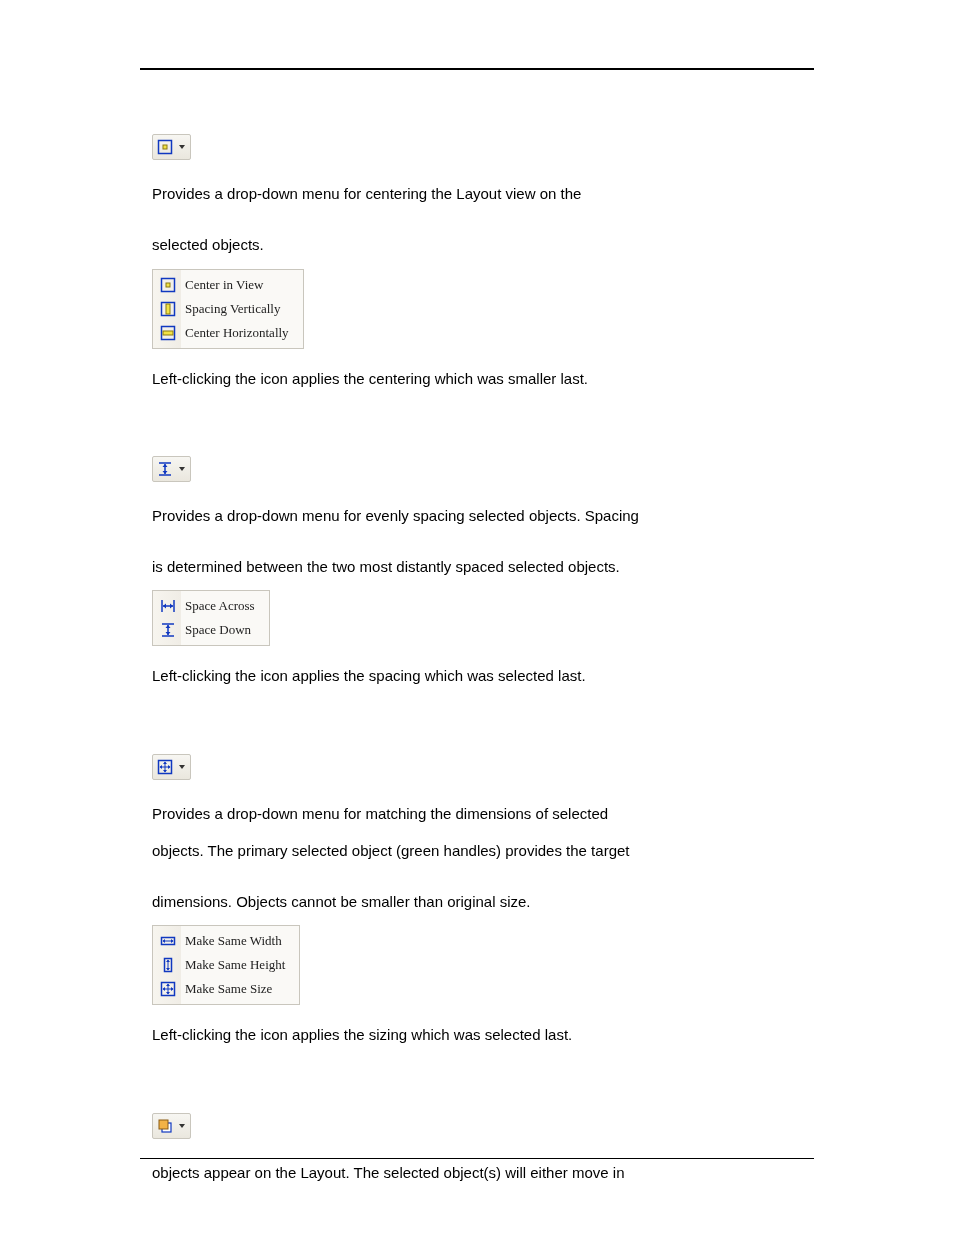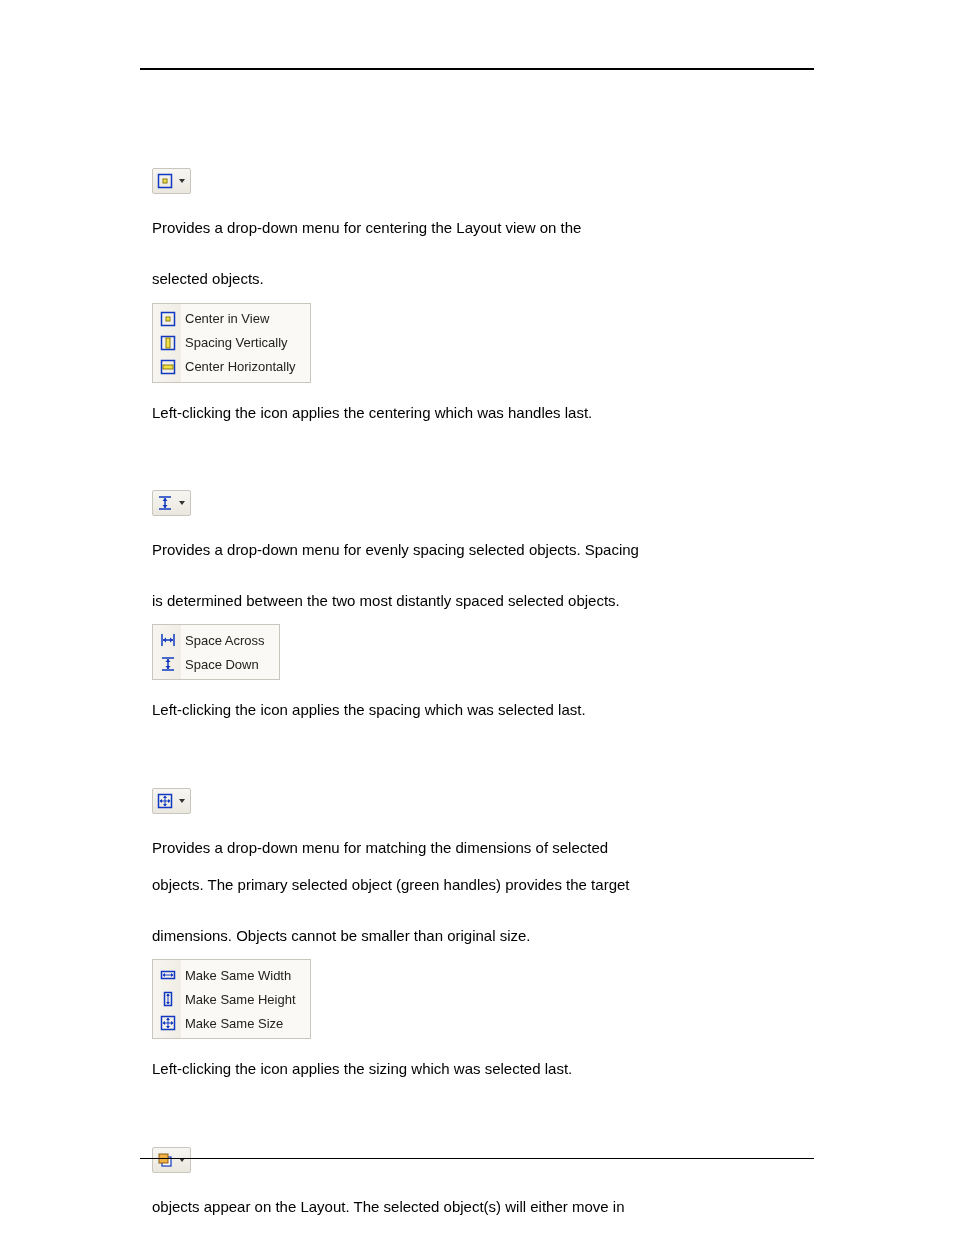--- a/index.html
+++ b/index.html
@@ -23,21 +23,21 @@
   }
   .bottom-rule {
     border: none;
     border-top: 1.5px solid #000;
     position: absolute;
     left: 140px;
     right: 140px;
     bottom: 68px;
   }
   .content {
-    padding-top: 98px;
+    padding-top: 64px;
     padding-left: 12px;
   }
   .toolbar-btn {
     display: inline-flex;
     align-items: center;
     vertical-align: top;
     height: 24px;
     background: linear-gradient(#f7f6f2, #eae7de);
     border: 1px solid #c9c6bd;
     border-radius: 2px;
@@ -75,20 +75,21 @@
     padding: 3px 0;
   }
   .menu-row {
     display: flex;
     align-items: center;
     gap: 8px;
     padding: 3px 14px 3px 6px;
     font-size: 13px;
     color: #222;
     white-space: nowrap;
+    font-family: Liberation Serif, serif;
   }
   .menu-row .mi {
     width: 18px;
     height: 18px;
     display: flex;
     align-items: center;
     justify-content: center;
     flex: 0 0 18px;
   }
   svg { display: block; }
@@ -136,21 +137,21 @@
         <span class="mi">
           <svg width="16" height="16" viewBox="0 0 16 16">
             <rect x="1.5" y="1.5" width="13" height="13" fill="none" stroke="#1038c0" stroke-width="1.5"></rect>
             <rect x="3" y="6" width="10" height="4" fill="#f2e246" stroke="#8a7a12"></rect>
           </svg>
         </span>
         <span>Center Horizontally</span>
       </div>
     </div>
 
-    <p class="para">Left-clicking the icon applies the centering which was handles last.</p>
+    <p class="para">Left-clicking the icon applies the centering which was smaller last.</p>
 
     <div class="section-gap"></div>
 
     
     <div class="toolbar-btn">
       <span class="icon-slot">
         <svg width="16" height="16" viewBox="0 0 16 16">
           <line x1="2" y1="2" x2="14" y2="2" stroke="#1038c0" stroke-width="1.5"></line>
           <line x1="2" y1="14" x2="14" y2="14" stroke="#1038c0" stroke-width="1.5"></line>
           <line x1="8" y1="3" x2="8" y2="13" stroke="#1038c0" stroke-width="1.5"></line>

